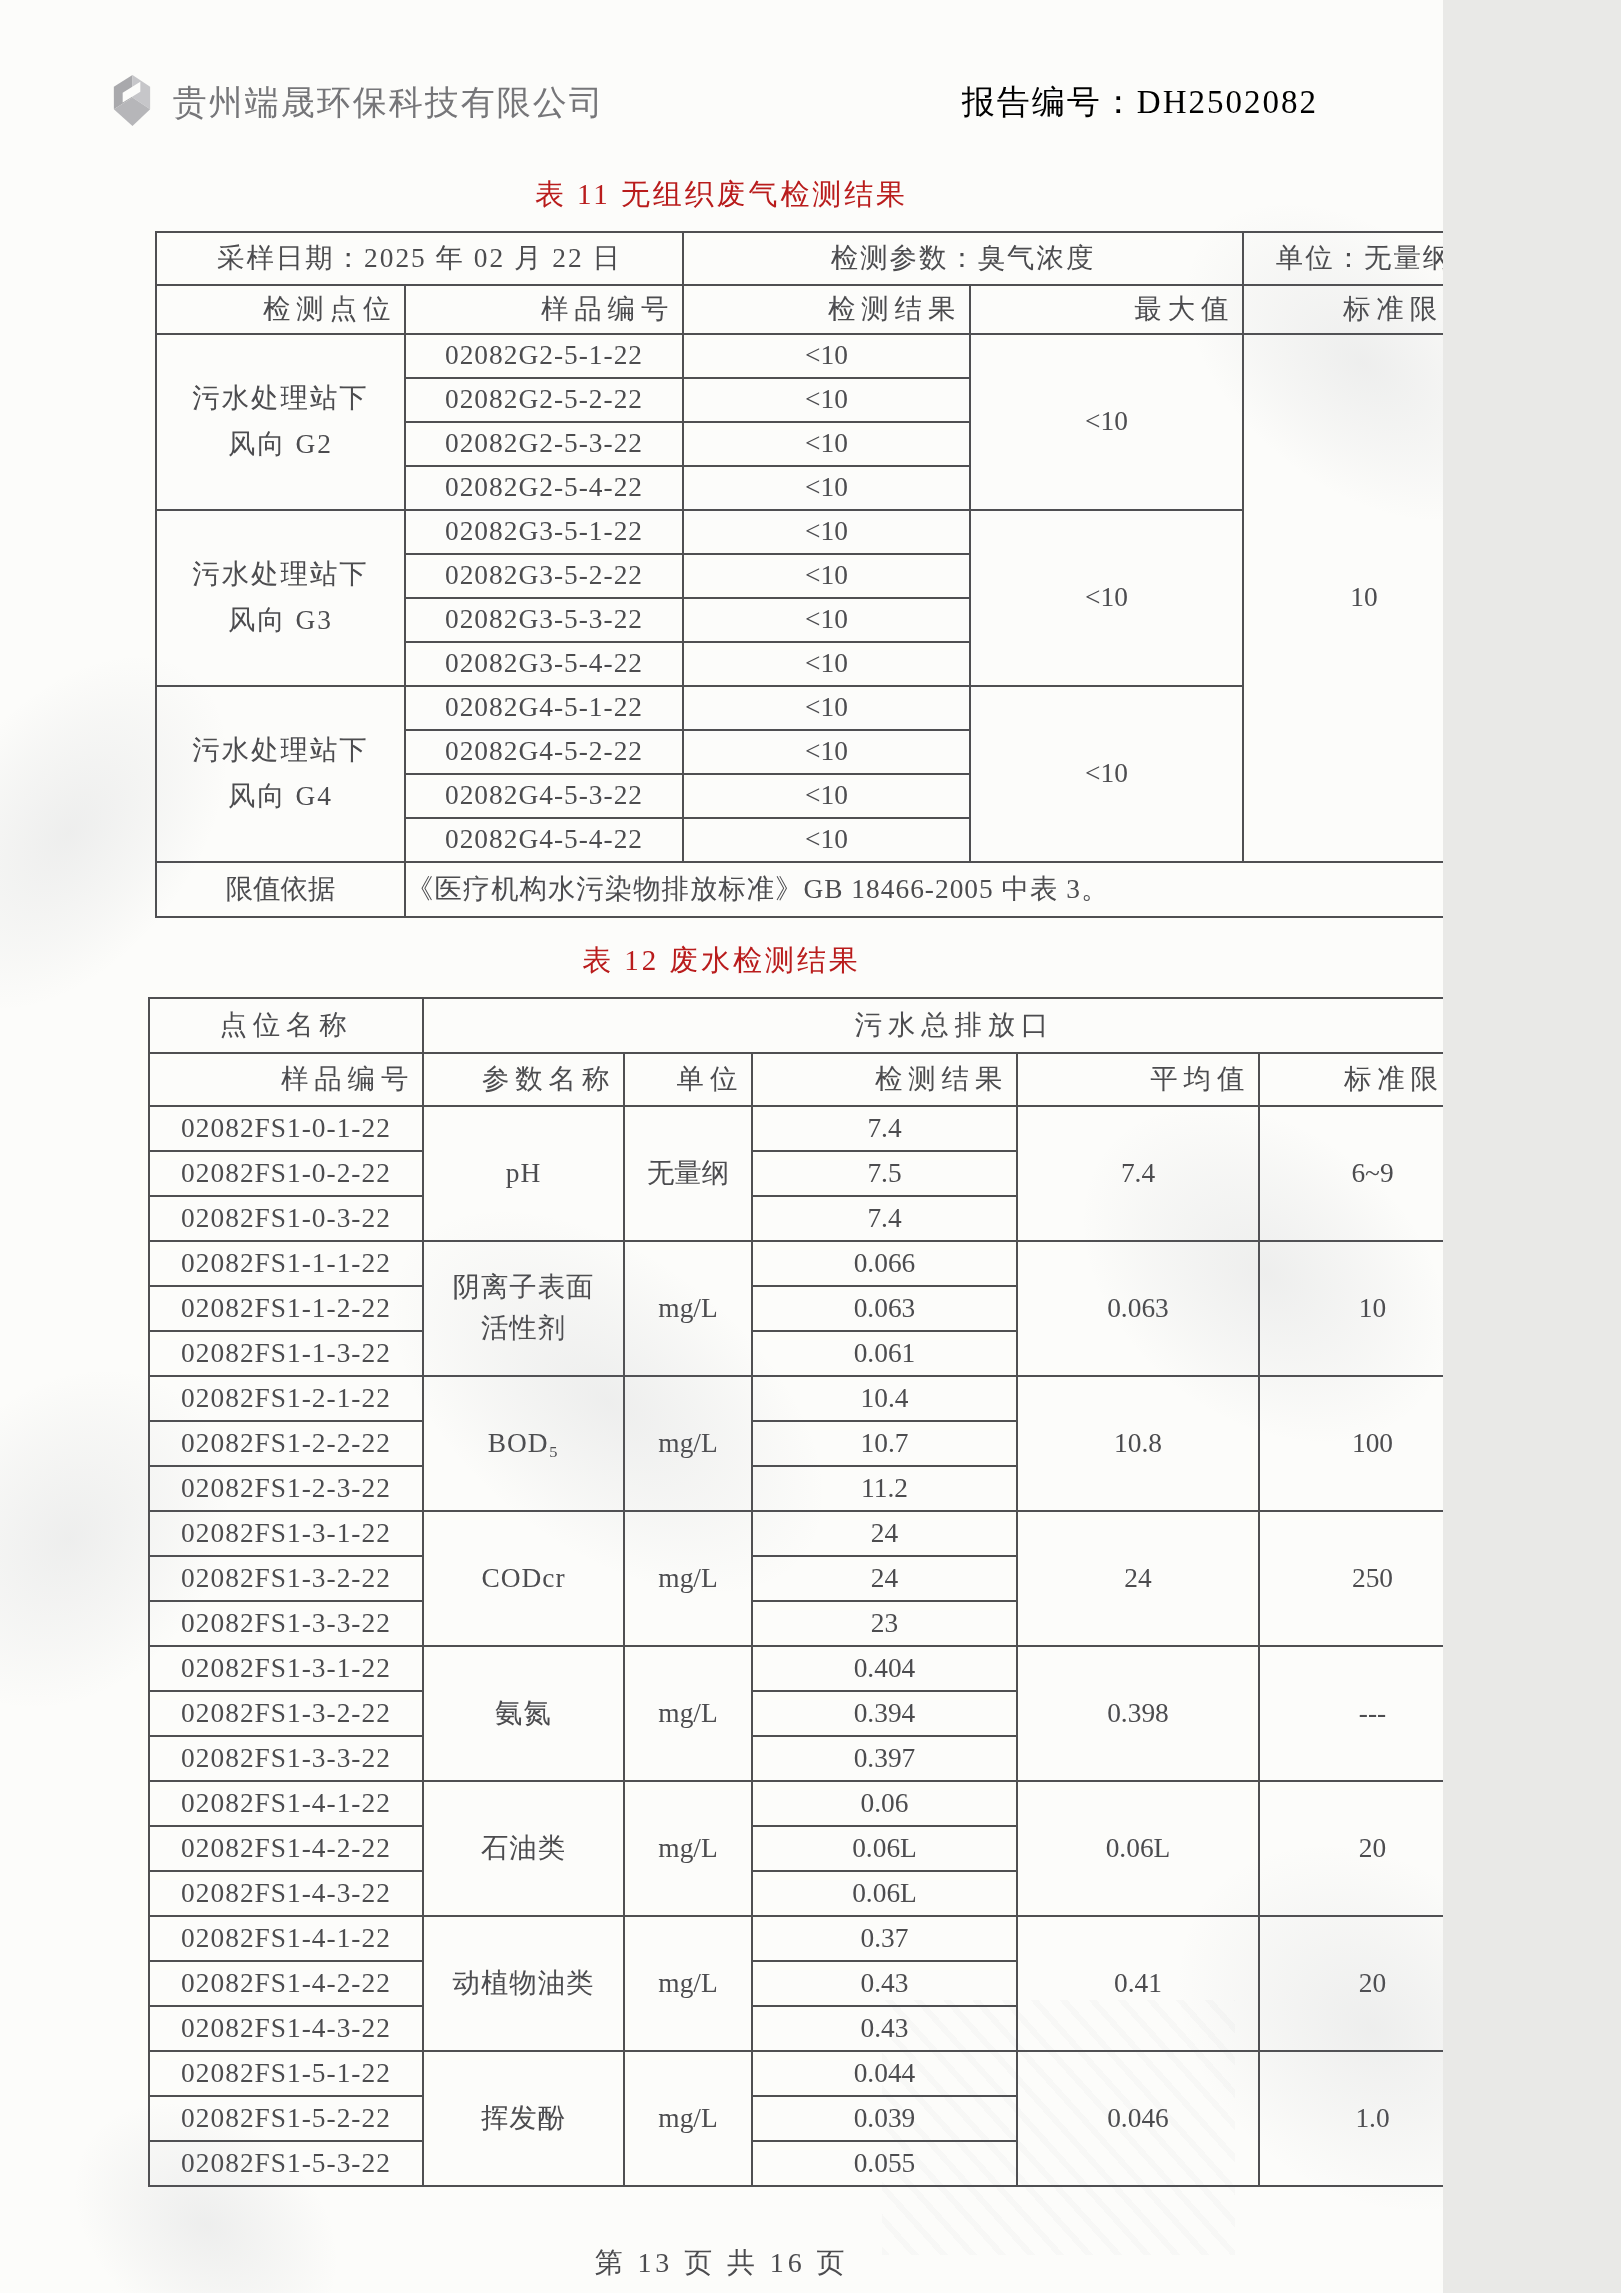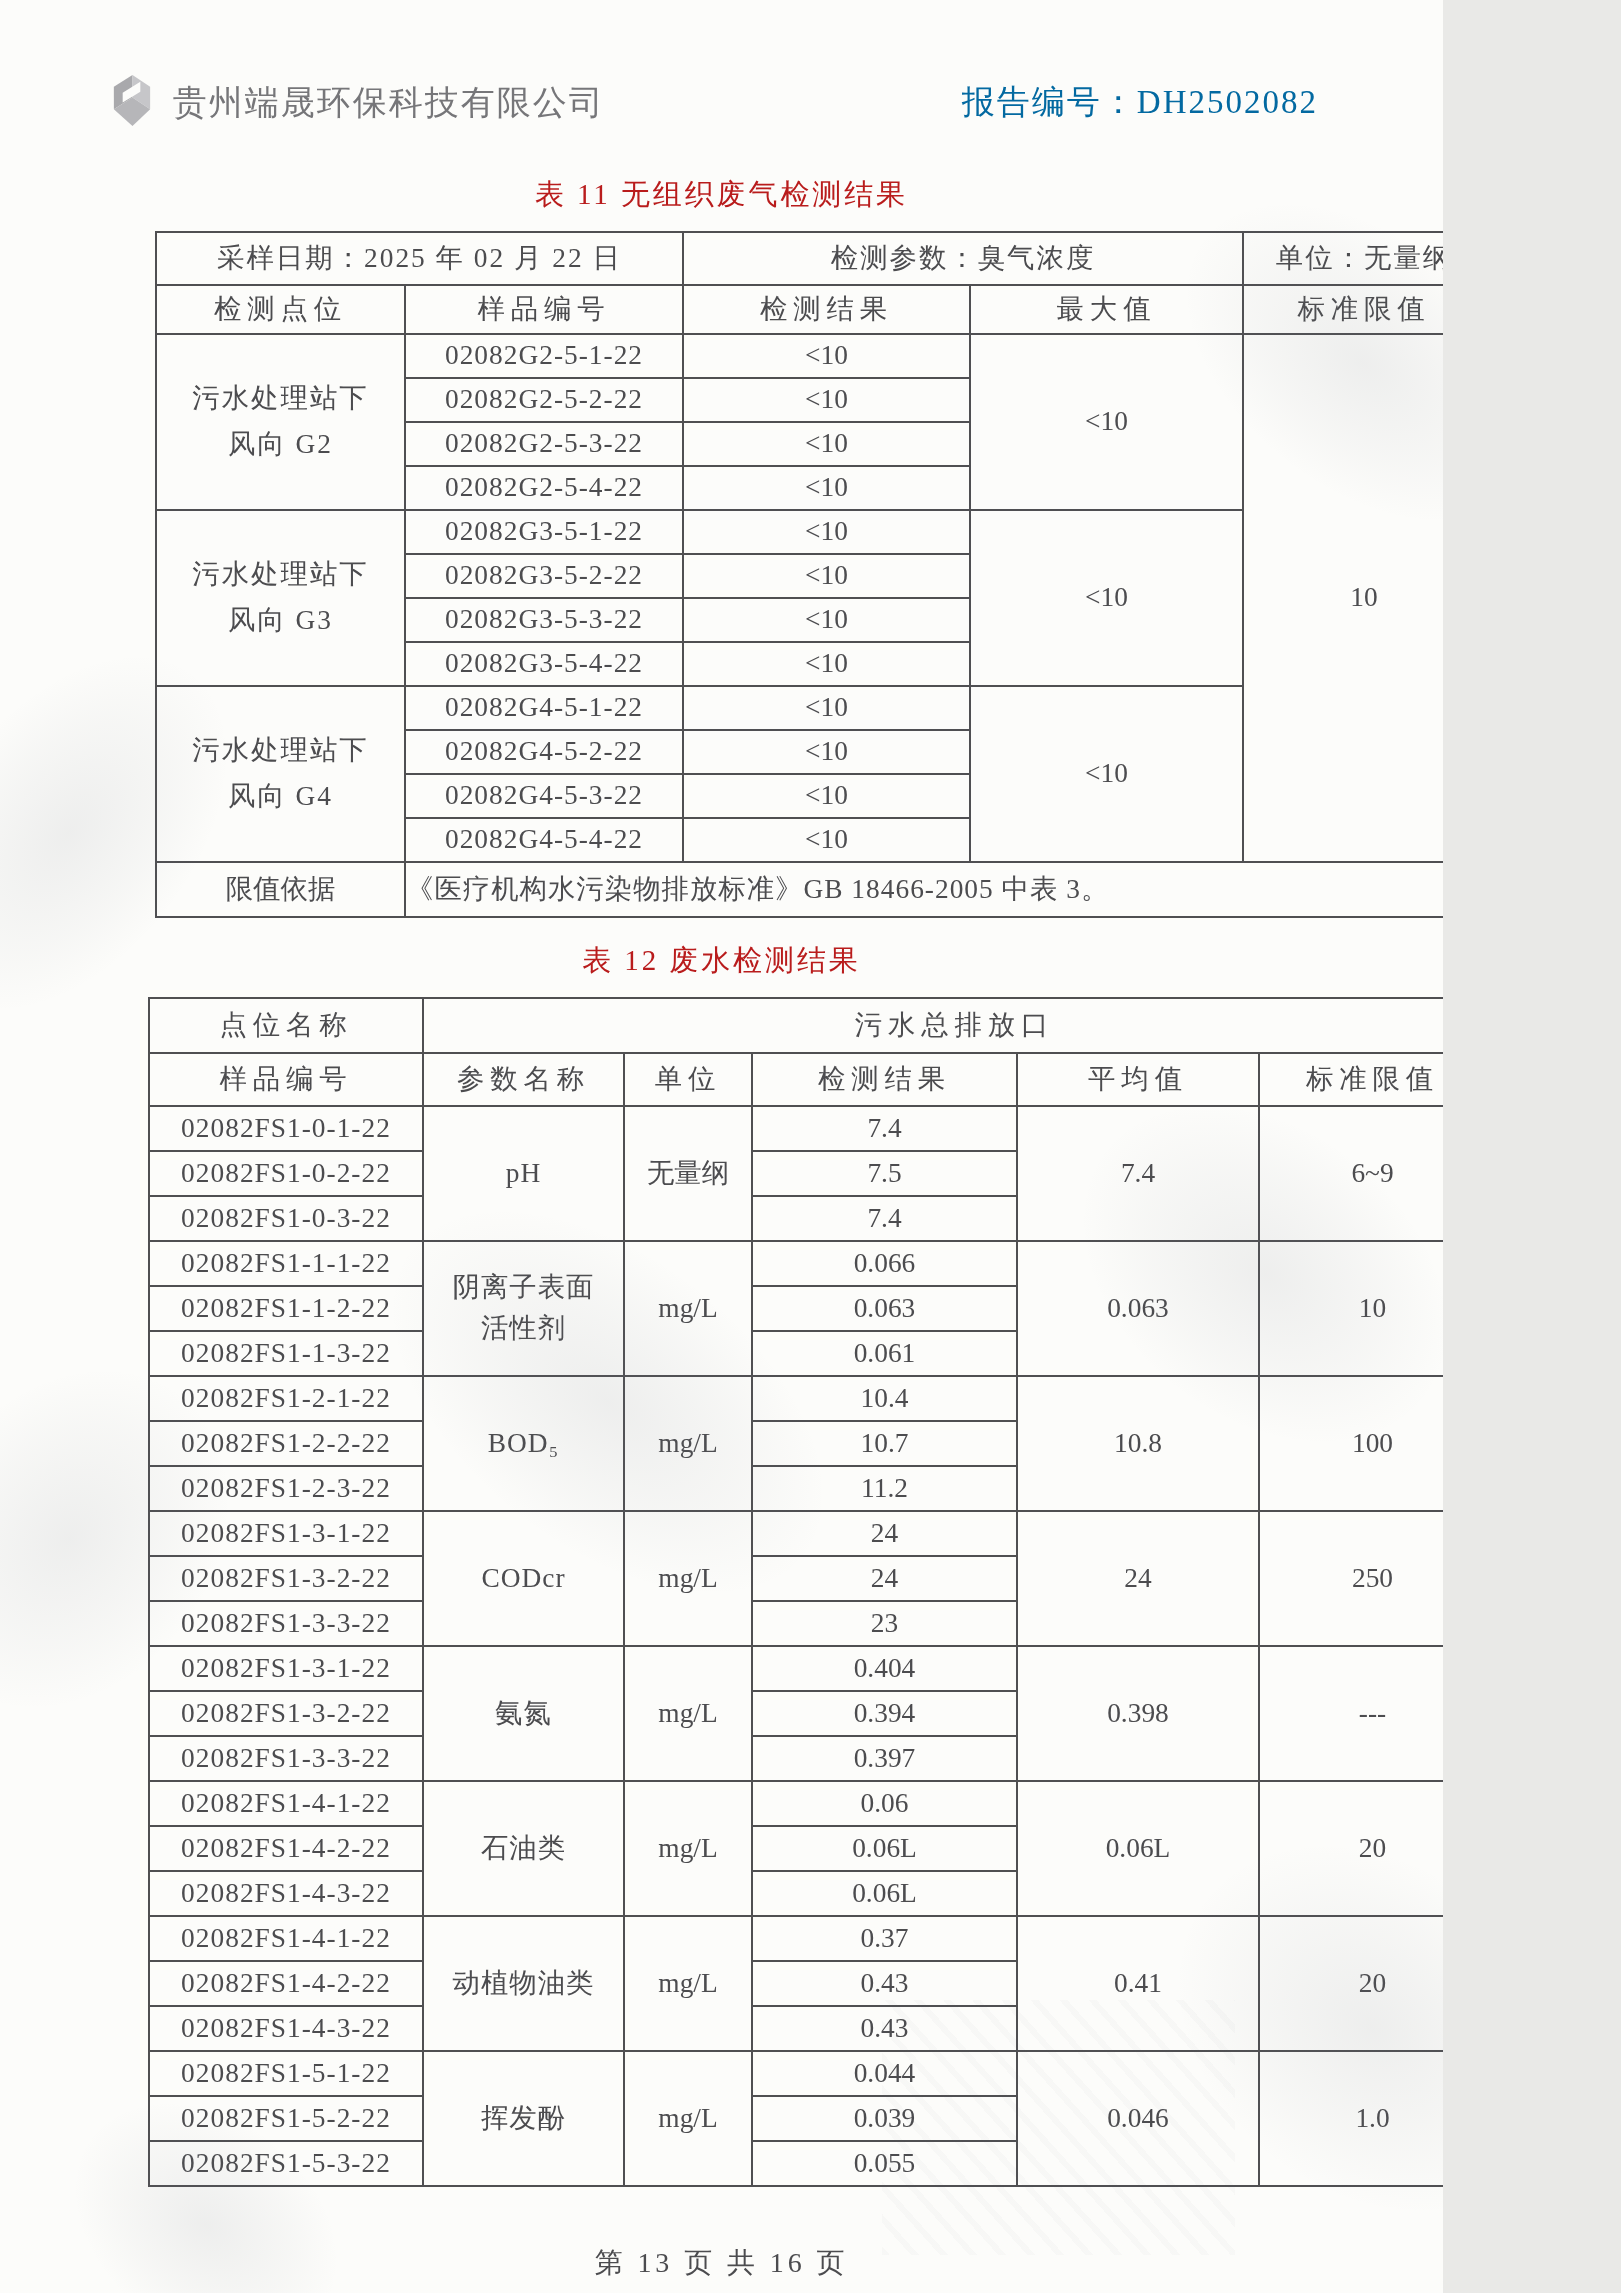--- a/index.html
+++ b/index.html
@@ -6,33 +6,33 @@
   body{width:1621px;height:2294px;background:#e9e9e7;font-family:"Liberation Serif","DejaVu Serif",serif;}
   .page{position:relative;width:1443px;height:2294px;background:#fcfcfa;color:#4a4a4a;overflow:hidden;}
 
   
   .smudge{position:absolute;pointer-events:none;background:radial-gradient(ellipse at center,rgba(110,115,125,0.10) 0%,rgba(110,115,125,0.04) 45%,transparent 70%);transform:rotate(38deg);}
   .streak{position:absolute;pointer-events:none;background:repeating-linear-gradient(48deg,rgba(100,105,115,0.05) 0 5.9px,transparent 5.9px 21.6px);transform:rotate(0deg);opacity:.6;}
 
   .hdr{display:flex;justify-content:space-between;align-items:center;padding:71px 125px 0 106px;}
   .brand{display:flex;align-items:center;gap:15.7px;}
   .brand-name{font-size:34px;color:#767679;letter-spacing:2px;}
-  .report-no{font-size:33px;color:#0369a1;letter-spacing:2px;}
+  .report-no{font-size:33px;color:#000000;letter-spacing:2px;}
 
   .tbl-title{text-align:center;font-size:29px;color:#b91c1c;letter-spacing:2.9px;margin-top:41px;}
   .tbl-title.second{margin-top:23.5px;}
 
   table{border-collapse:collapse;table-layout:fixed;background:transparent;}
   #t11{width:1330px;margin:15.7px 0 0 155px;}
   #t12{width:1338px;margin:15.7px 0 0 148px;}
   td,th{border:2px solid #4f4f52;font-weight:normal;text-align:center;vertical-align:middle;
         font-size:27.4px;color:#4c4c4f;padding:2px 7.8px;white-space:pre-line;overflow:hidden;}
   th{letter-spacing:5.9px;}
   .meta-row td{height:47px;letter-spacing:2px;border-radius:14px;}
-  .head-row th{height:43px;}
+  .head-row th{height:43px;text-align:right;}
   #t11 tr.body-row{height:44px;}
   #t12 tr.body-row{height:45px;}
   #t12 tr.head-row th{height:47px;}
   #t12 tr.meta-row td{height:49px;letter-spacing:5.9px;}
   .basis-row td{height:49px;}
   .basis-text{text-align:left;padding-left:0;letter-spacing:1px;}
   .id-cell{letter-spacing:1px;}
   .loc-cell{letter-spacing:2px;line-height:1.65;}
   .param-cell{letter-spacing:1px;line-height:1.5;}
 

